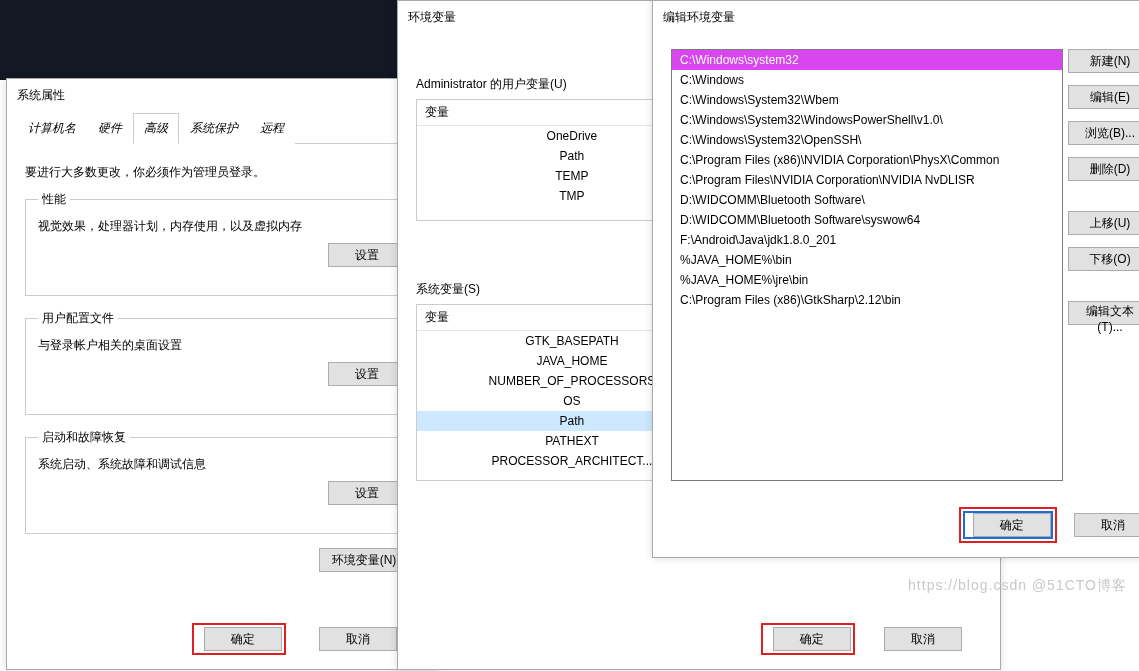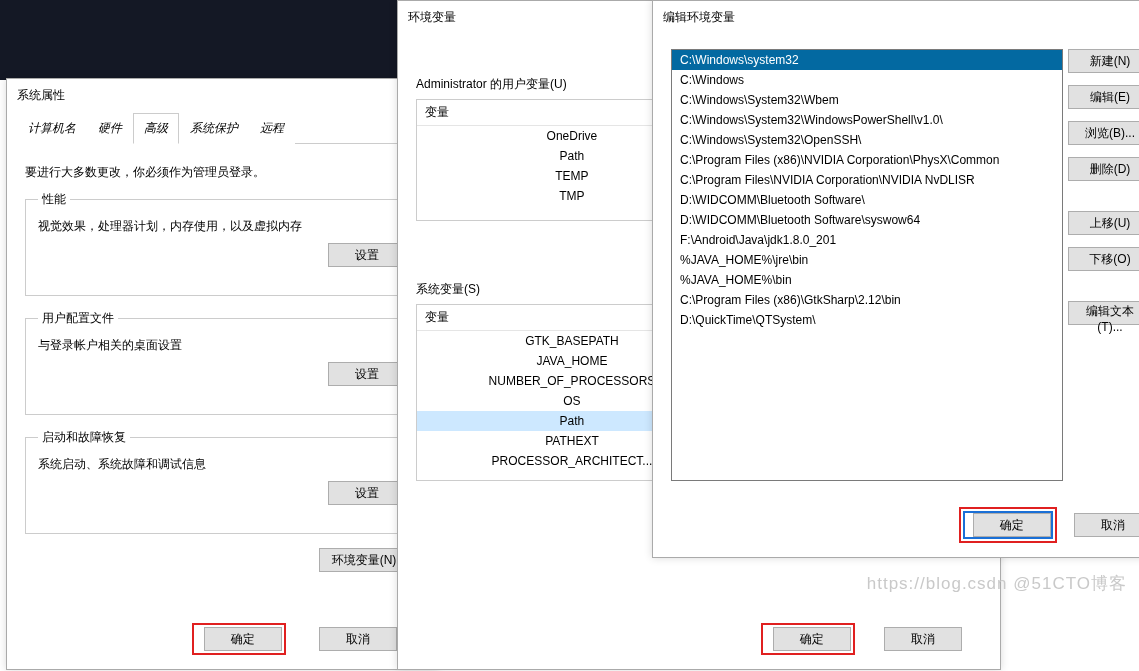--- a/index.html
+++ b/index.html
@@ -113,21 +113,21 @@
   .path-list {
     border: 1px solid #7a7a7a;
     height: 430px;
     overflow: hidden;
   }
   .path-item {
     padding: 3px 8px;
     white-space: nowrap;
   }
   .path-item.selected {
-    background: #0369a1;
+    background: #d946ef;
     color: #fff;
   }
   .side-btns {
     position: absolute;
     right: 18px;
     top: 48px;
     width: 84px;
   }
   .side-btns .btn {
     width: 84px;
@@ -139,21 +139,21 @@
     position: absolute;
     bottom: 14px;
     right: 18px;
   }
   .footer .btn { margin-left: 8px; }
   .sect-label { margin: 10px 0 6px 0; }
   .watermark {
     position: absolute;
     right: 12px; bottom: 76px;
     color: #c9c9c9;
-    font-size: 17px;
+    font-size: 14px;
     letter-spacing: 1px;
   }
 </style>
 </head>
 <body>
 
 <div class="dark-bg"></div>
 
 <div class="dialog" style="left:6px; top:78px; width:430px; height:590px;">
   <div class="titlebar">系统属性</div>
@@ -301,24 +301,23 @@
         <div class="path-item selected">C:\Windows\system32</div>
         <div class="path-item">C:\Windows</div>
         <div class="path-item">C:\Windows\System32\Wbem</div>
         <div class="path-item">C:\Windows\System32\WindowsPowerShell\v1.0\</div>
         <div class="path-item">C:\Windows\System32\OpenSSH\</div>
         <div class="path-item">C:\Program Files (x86)\NVIDIA Corporation\PhysX\Common</div>
         <div class="path-item">C:\Program Files\NVIDIA Corporation\NVIDIA NvDLISR</div>
         <div class="path-item">D:\WIDCOMM\Bluetooth Software\</div>
         <div class="path-item">D:\WIDCOMM\Bluetooth Software\syswow64</div>
         <div class="path-item">F:\Android\Java\jdk1.8.0_201</div>
+        <div class="path-item">%JAVA_HOME%\bin</div>
         <div class="path-item">%JAVA_HOME%\jre\bin</div>
-        <div class="path-item">%JAVA_HOME%\bin</div>
         <div class="path-item">C:\Program Files (x86)\GtkSharp\2.12\bin</div>
-        <div class="path-item">D:\QuickTime\QTSystem\</div>
       </div>
   </div>
 
   <div class="side-btns">
     <button class="btn">新建(N)</button>
     <button class="btn">编辑(E)</button>
     <button class="btn">浏览(B)...</button>
     <button class="btn">删除(D)</button>
     <div class="gap"></div>
     <button class="btn">上移(U)</button>

